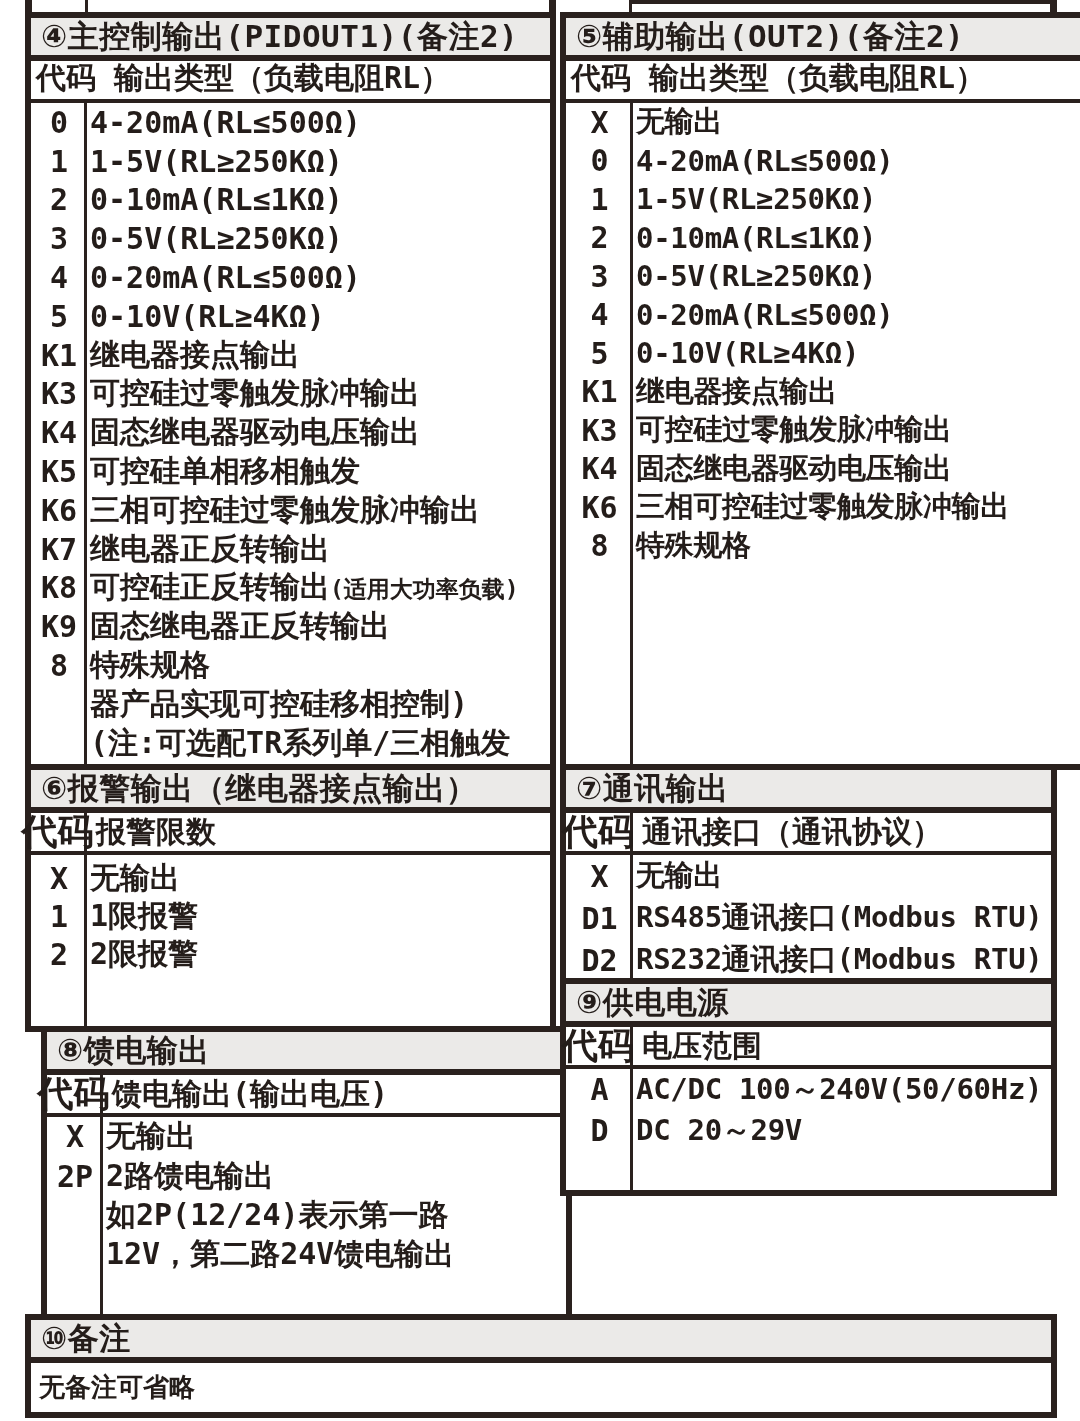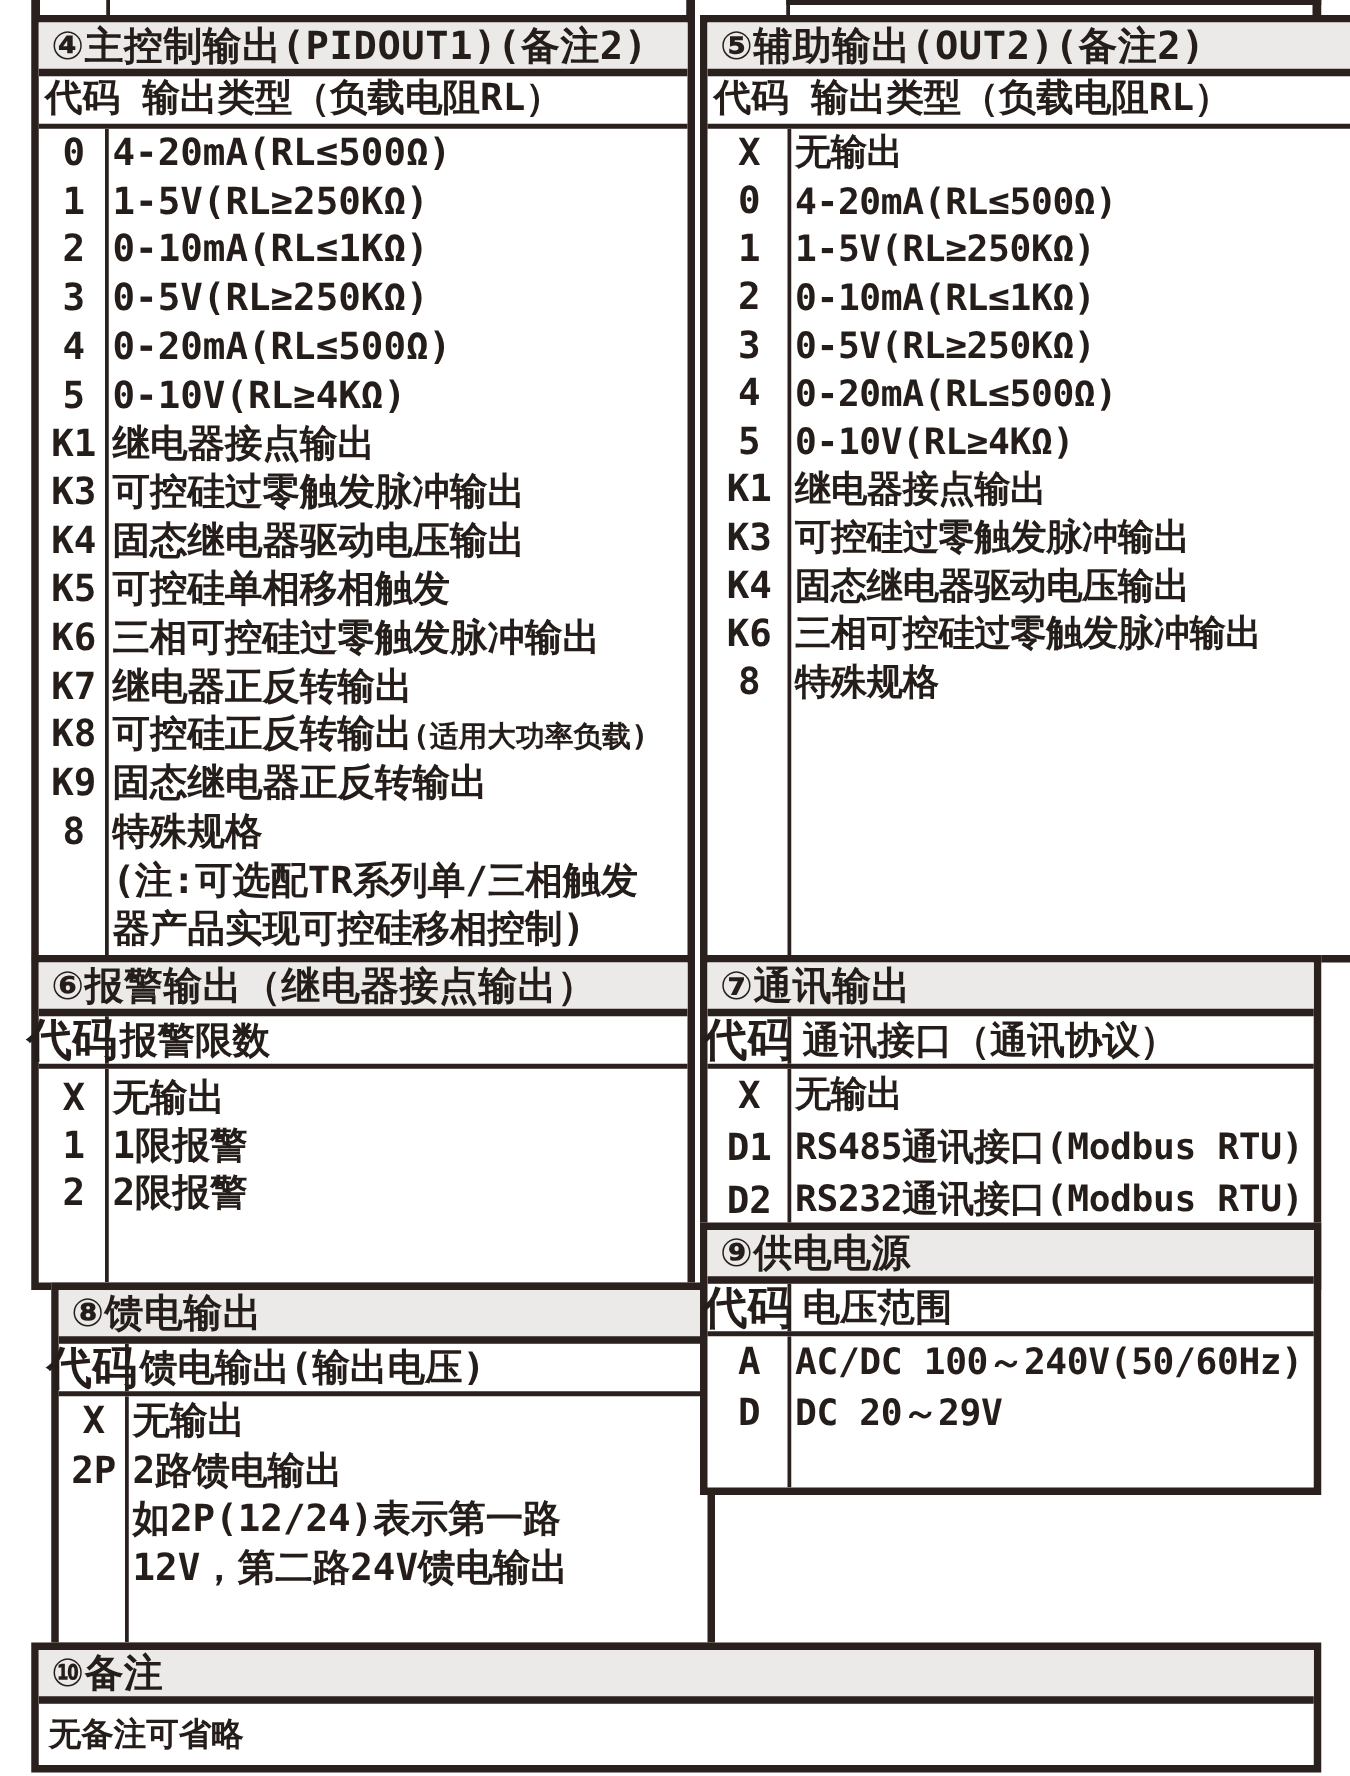--- a/index.html
+++ b/index.html
@@ -138,25 +138,25 @@
           <div class="row">
     <span class="code">K9</span>
     <span class="desc">固态继电器正反转输出</span>
   </div>
           <div class="row">
     <span class="code">8</span>
     <span class="desc">特殊规格</span>
   </div>
           <div class="row">
     <span class="code"></span>
+    <span class="desc">器产品实现可控硅移相控制)</span>
+  </div>
+          <div class="row">
+    <span class="code"></span>
     <span class="desc">(注:可选配TR系列单/三相触发</span>
-  </div>
-          <div class="row">
-    <span class="code"></span>
-    <span class="desc">器产品实现可控硅移相控制)</span>
   </div>
         </div>
     </section>
 
     <section class="sec right" style="left:535px;top:0;width:594px;height:758px;--codew:64px">
       <div class="band">
         <span>⑤辅助输出(OUT2)(备注2)</span>
       </div>
       <div class="colhead single">
         <span>代码 输出类型（负载电阻RL）</span>

